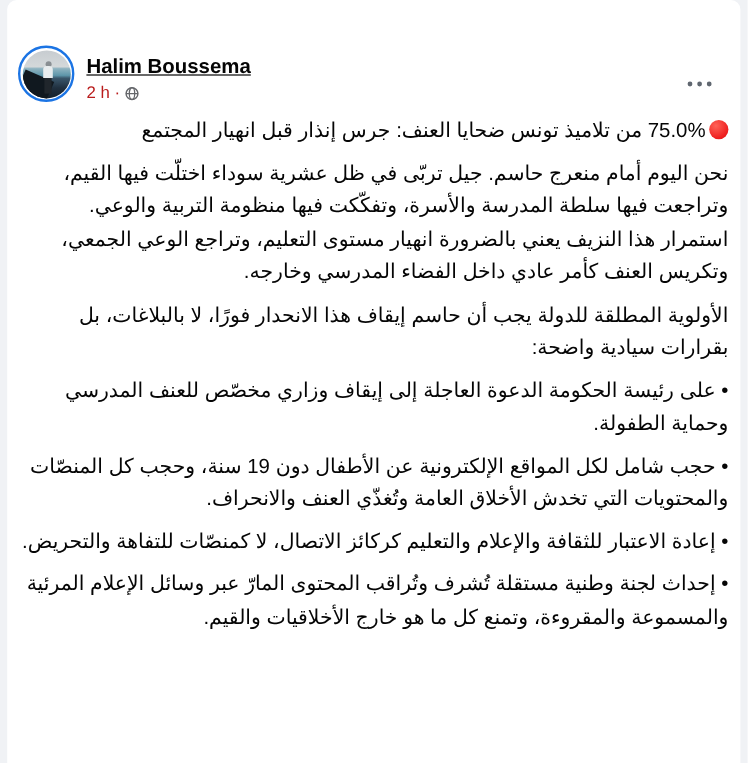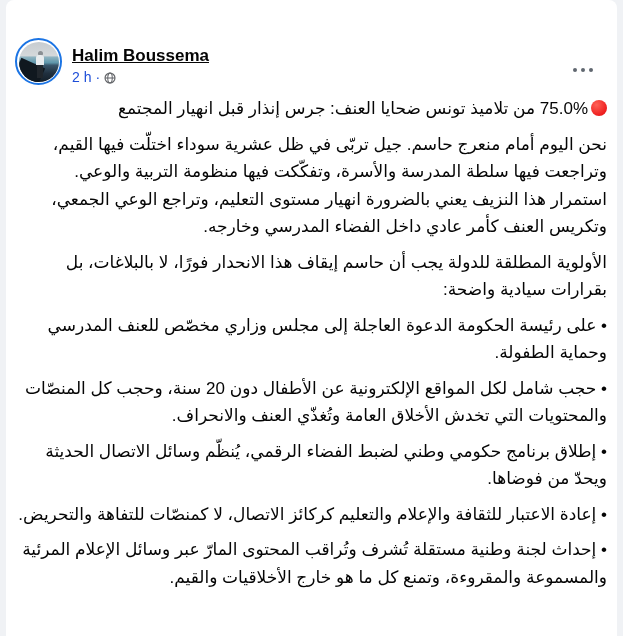--- a/index.html
+++ b/index.html
@@ -67,21 +67,21 @@
   }
   .head-text{margin-left:10px;padding-top:2px;}
   .author{
     font-size:17px;font-weight:700;color:#050505;
     text-decoration:underline;
     cursor:pointer;line-height:21px;
   }
   .meta{
     display:flex;align-items:center;gap:4px;
     margin-top:3px;
-    font-size:14px;color:#1d4ed8;
+    font-size:14px;color:#b91c1c;
   }
   .meta .ts{cursor:pointer;}
   .globe{width:12px;height:12px;display:inline-block;}
   .more-btn{
     position:absolute;right:8px;top:22px;
     width:34px;height:22px;
     display:flex;align-items:center;justify-content:center;gap:3.5px;
     cursor:pointer;border-radius:6px;
   }
   .more-btn i{
@@ -138,20 +138,19 @@
       <i></i>
       <i></i>
       <i></i>
     </div>
   </div>
 
   <div class="post-text" dir="rtl">
     <p><span class="red-dot"></span><span>75.0% من تلاميذ تونس ضحايا العنف: جرس إنذار قبل انهيار المجتمع</span></p>
     <p>نحن اليوم أمام منعرج حاسم. جيل تربّى في ظل عشرية سوداء اختلّت فيها القيم، وتراجعت فيها سلطة المدرسة والأسرة، وتفكّكت فيها منظومة التربية والوعي. استمرار هذا النزيف يعني بالضرورة انهيار مستوى التعليم، وتراجع الوعي الجمعي، وتكريس العنف كأمر عادي داخل الفضاء المدرسي وخارجه.</p>
     <p>الأولوية المطلقة للدولة يجب أن حاسم إيقاف هذا الانحدار فورًا، لا بالبلاغات، بل بقرارات سيادية واضحة:</p>
-    <p>• على رئيسة الحكومة الدعوة العاجلة إلى مجلس وزاري مخصّص للعنف المدرسي وحماية الطفولة.</p>
-    <p>• حجب شامل لكل المواقع الإلكترونية عن الأطفال دون 20 سنة، وحجب كل المنصّات والمحتويات التي تخدش الأخلاق العامة وتُغذّي العنف والانحراف.</p>
-    <p>• إطلاق برنامج حكومي وطني لضبط الفضاء الرقمي، يُنظّم وسائل الاتصال الحديثة ويحدّ من فوضاها.</p>
+    <p>• على رئيسة الحكومة الدعوة العاجلة إلى إيقاف وزاري مخصّص للعنف المدرسي وحماية الطفولة.</p>
+    <p>• حجب شامل لكل المواقع الإلكترونية عن الأطفال دون 19 سنة، وحجب كل المنصّات والمحتويات التي تخدش الأخلاق العامة وتُغذّي العنف والانحراف.</p>
     <p>• إعادة الاعتبار للثقافة والإعلام والتعليم كركائز الاتصال، لا كمنصّات للتفاهة والتحريض.</p>
     <p>• إحداث لجنة وطنية مستقلة تُشرف وتُراقب المحتوى المارّ عبر وسائل الإعلام المرئية والمسموعة والمقروءة، وتمنع كل ما هو خارج الأخلاقيات والقيم.</p>
   </div>
 
 </div>
 
 </body></html>

